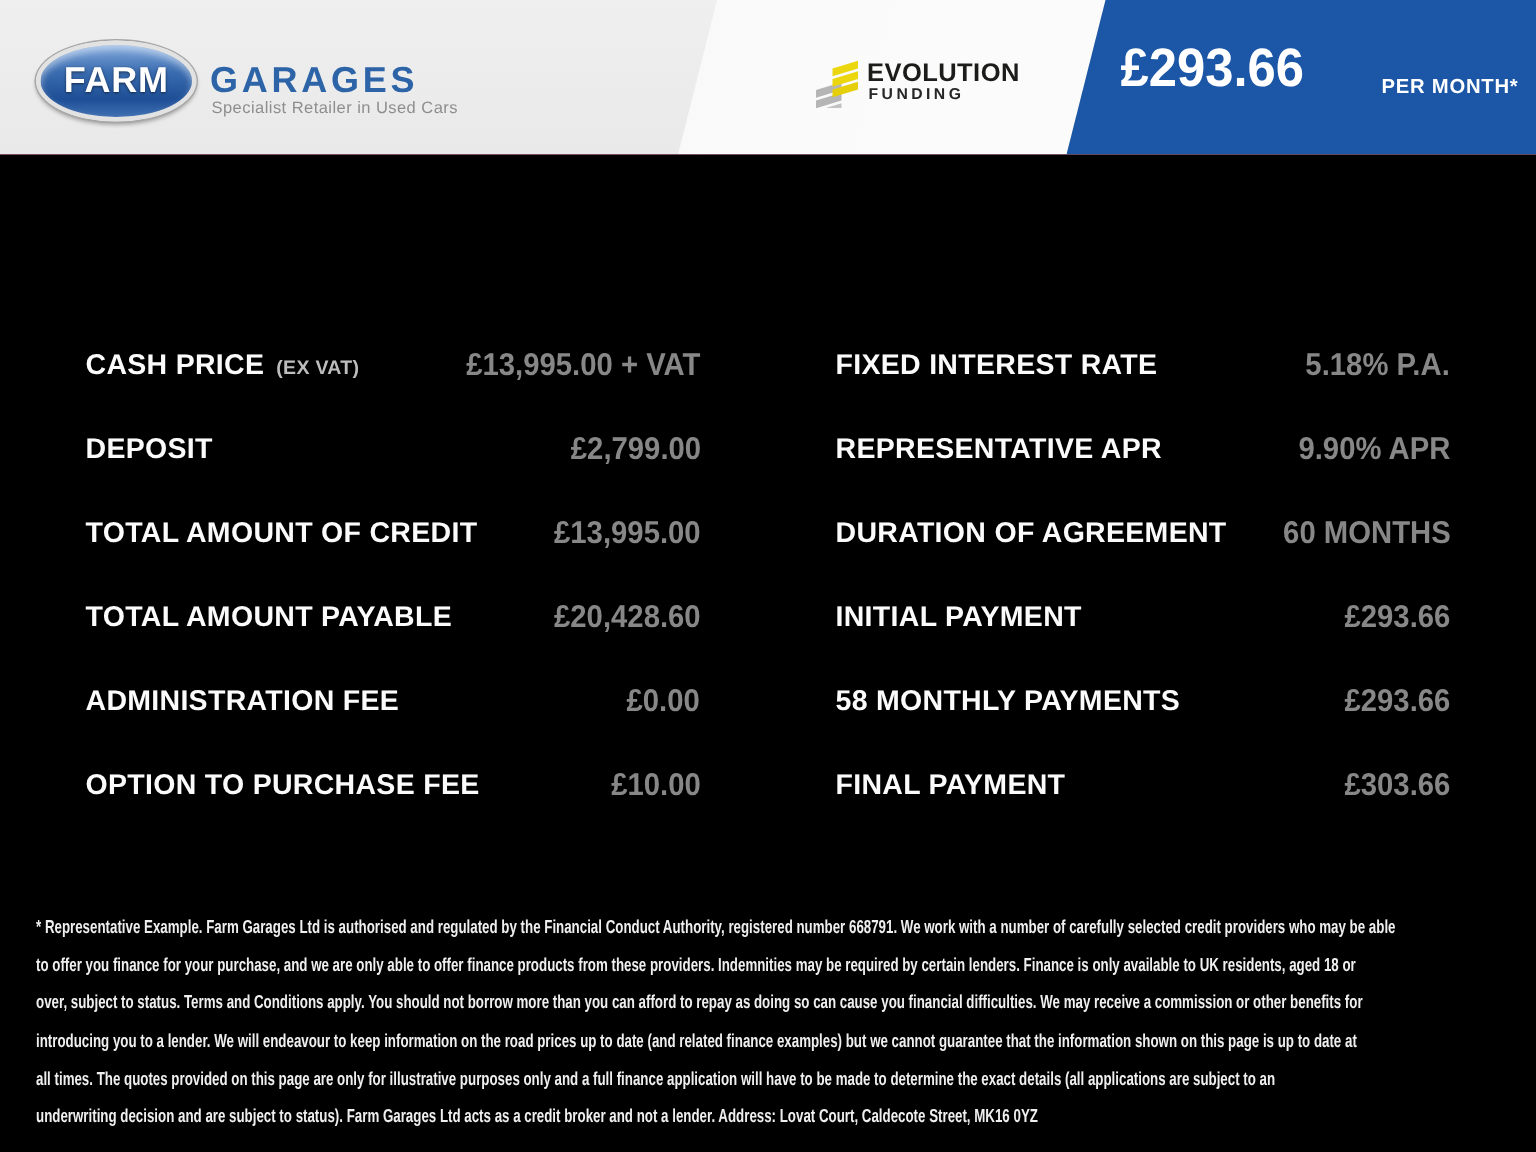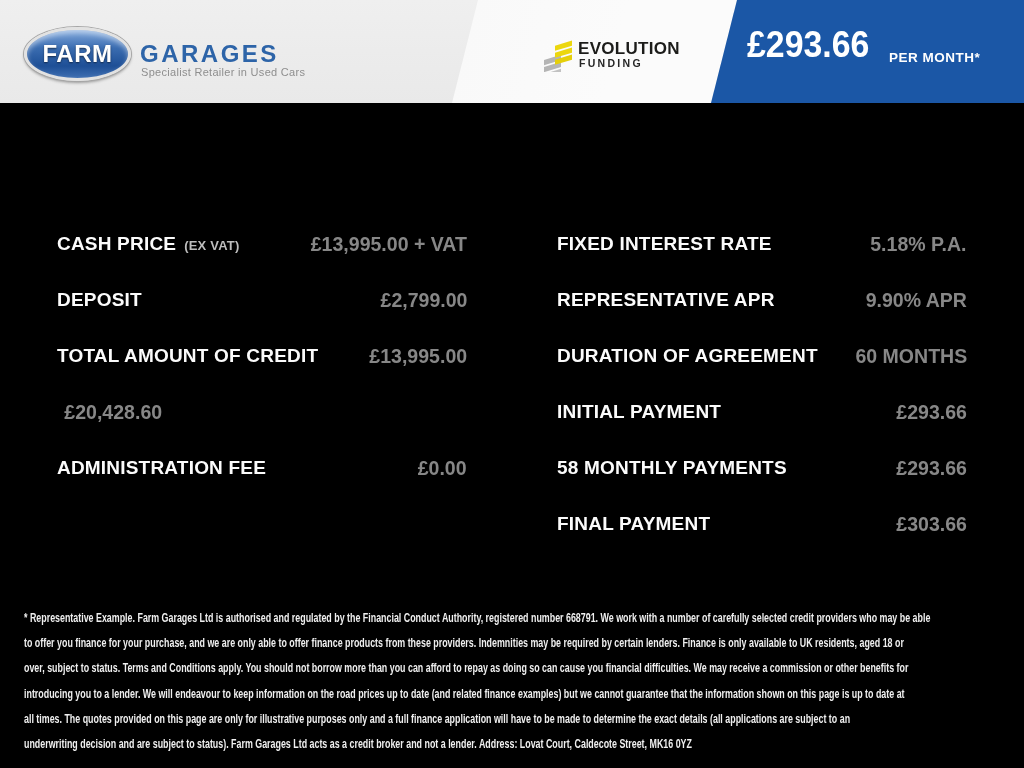--- a/index.html
+++ b/index.html
@@ -65,21 +65,21 @@
     color: #262626; font-weight: 600; font-size: 10.5px; letter-spacing: 2.3px;
     white-space: nowrap;
   }
   
   .price-amount {
     position: absolute; left: 747px; top: 27px;
     color: #fff; font-weight: bold; font-size: 36px; line-height: 36px;
     transform: scaleX(0.94); transform-origin: left center; white-space: nowrap;
   }
   .price-per {
-    position: absolute; left: 889px; top: 50px;
+    position: absolute; left: 921px; top: 50px;
     color: #fff; font-weight: bold; font-size: 13.5px; letter-spacing: 0.5px;
     white-space: nowrap;
   }
   
   .panel {
     position: absolute; left: 0; top: 103px;
     width: 1024px; height: 665px;
     background: #000;
   }
   .panel-title {
@@ -166,25 +166,30 @@
         </div>
         <div class="fin-row">
           <span class="fin-label">DEPOSIT</span>
           <span class="fin-value">£2,799.00</span>
         </div>
         <div class="fin-row">
           <span class="fin-label">TOTAL AMOUNT OF CREDIT</span>
           <span class="fin-value">£13,995.00</span>
         </div>
         <div class="fin-row">
+          <span class="fin-label">TOTAL AMOUNT PAYABLE</span>
           <span class="fin-value">£20,428.60</span>
         </div>
         <div class="fin-row">
           <span class="fin-label">ADMINISTRATION FEE</span>
           <span class="fin-value">£0.00</span>
+        </div>
+        <div class="fin-row">
+          <span class="fin-label">OPTION TO PURCHASE FEE</span>
+          <span class="fin-value">£10.00</span>
         </div>
       </div>
 
       <div class="fin-col">
         <div class="fin-row">
           <span class="fin-label">FIXED INTEREST RATE</span>
           <span class="fin-value">5.18% P.A.</span>
         </div>
         <div class="fin-row">
           <span class="fin-label">REPRESENTATIVE APR</span>

